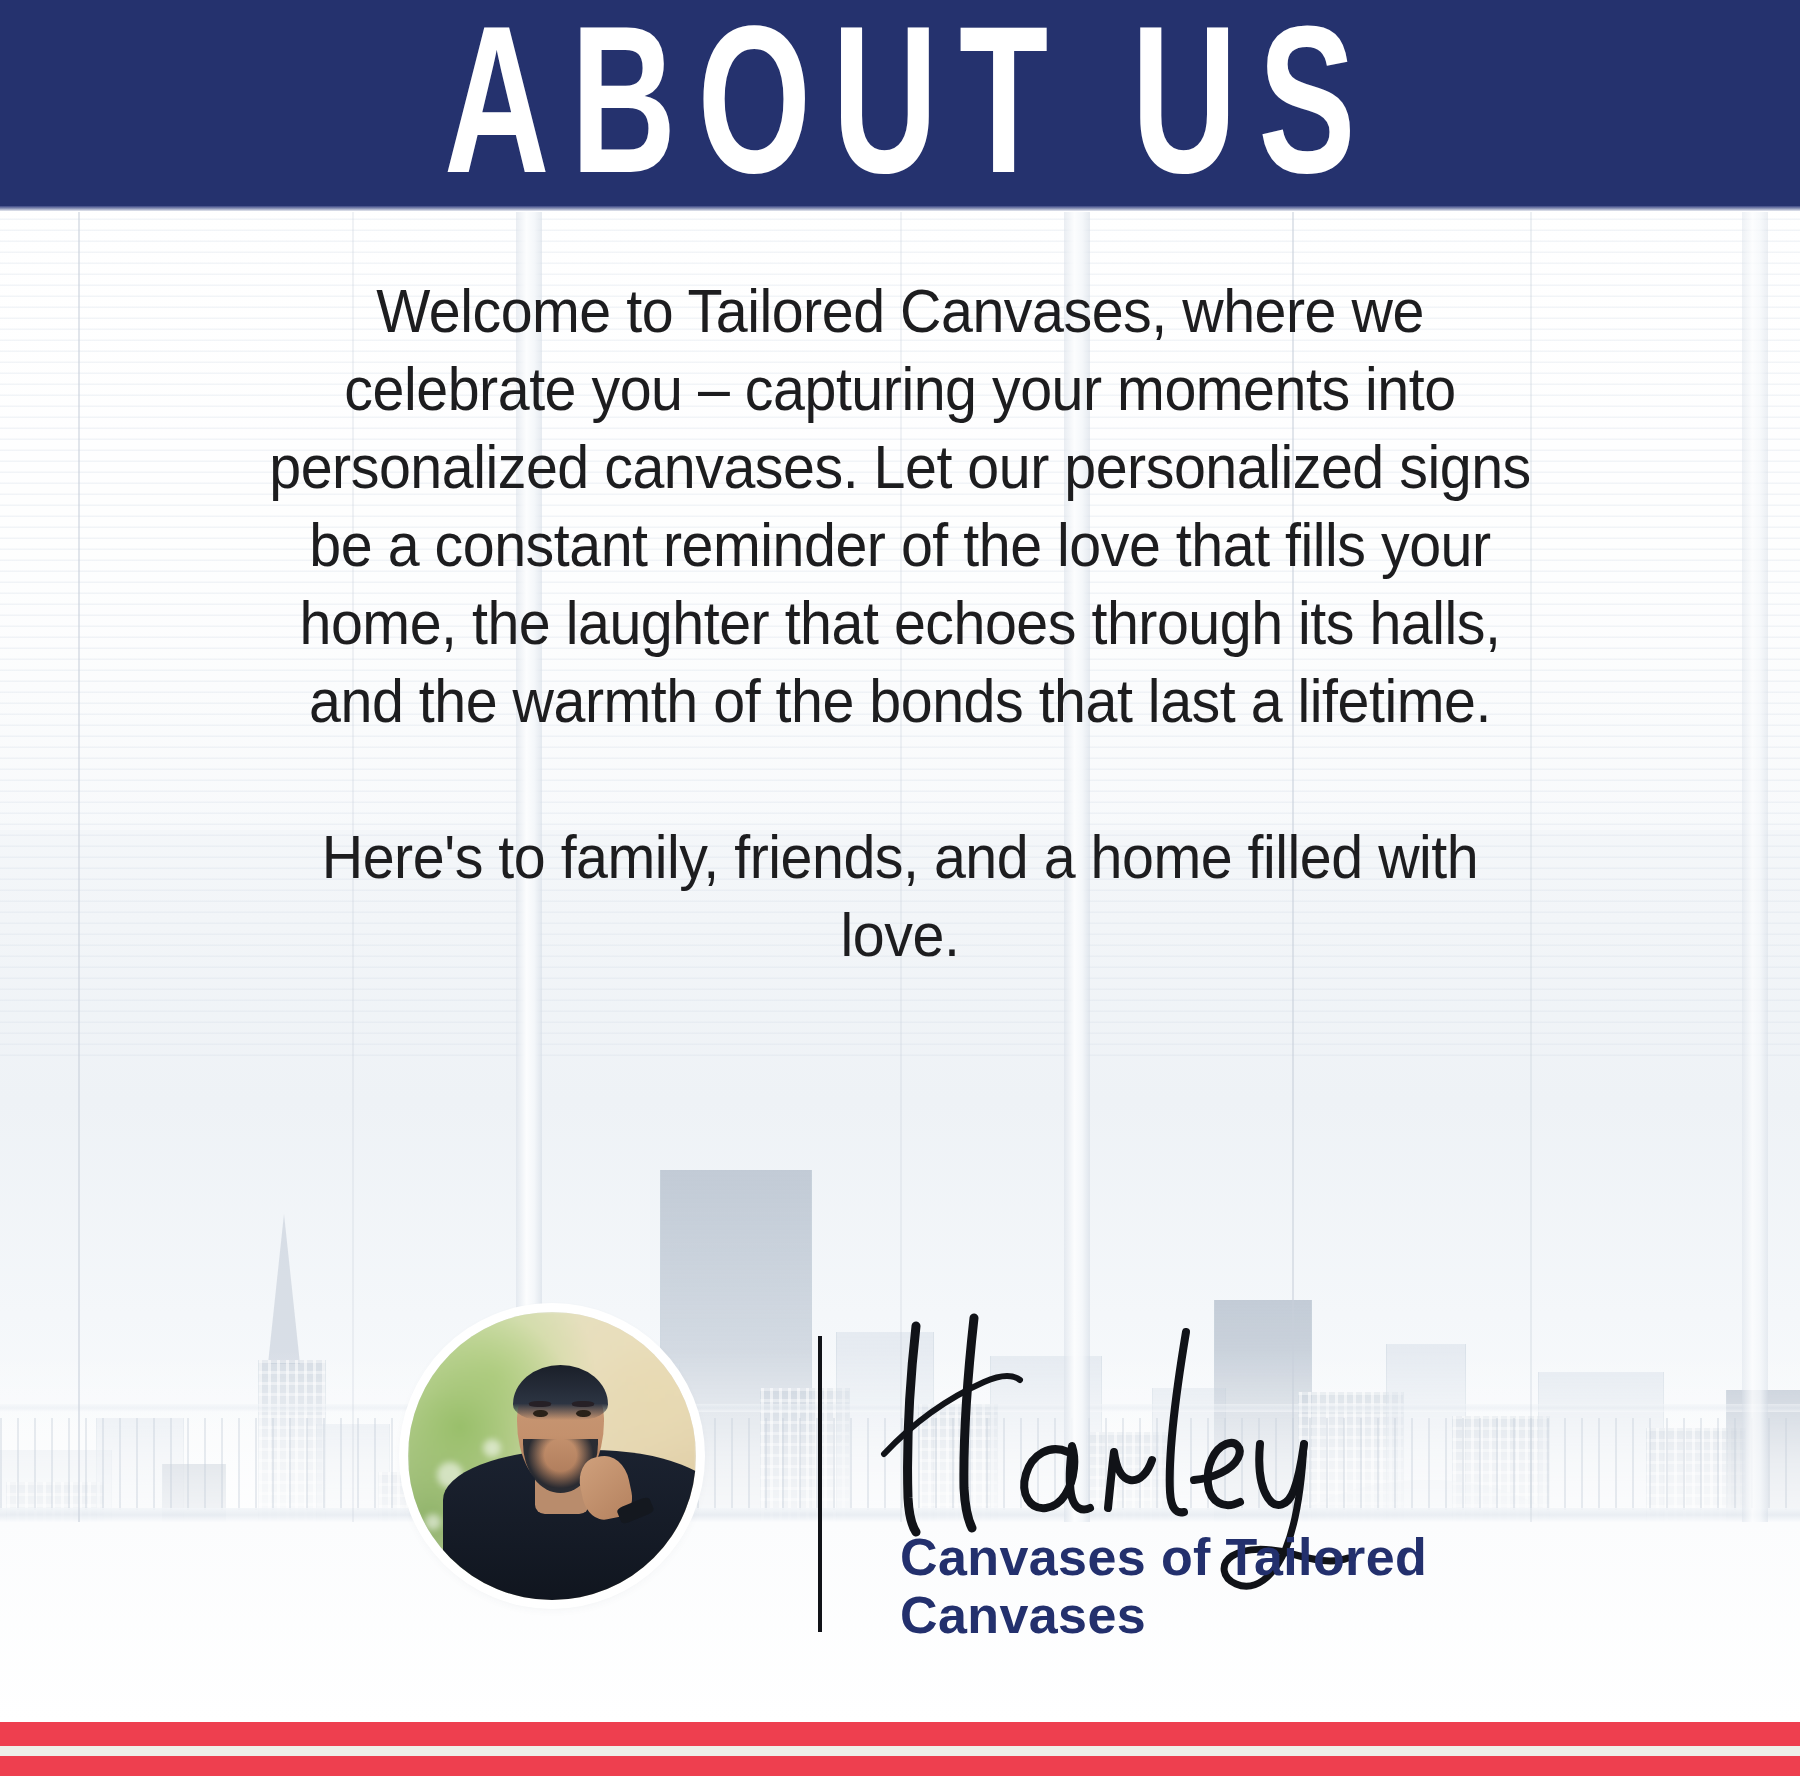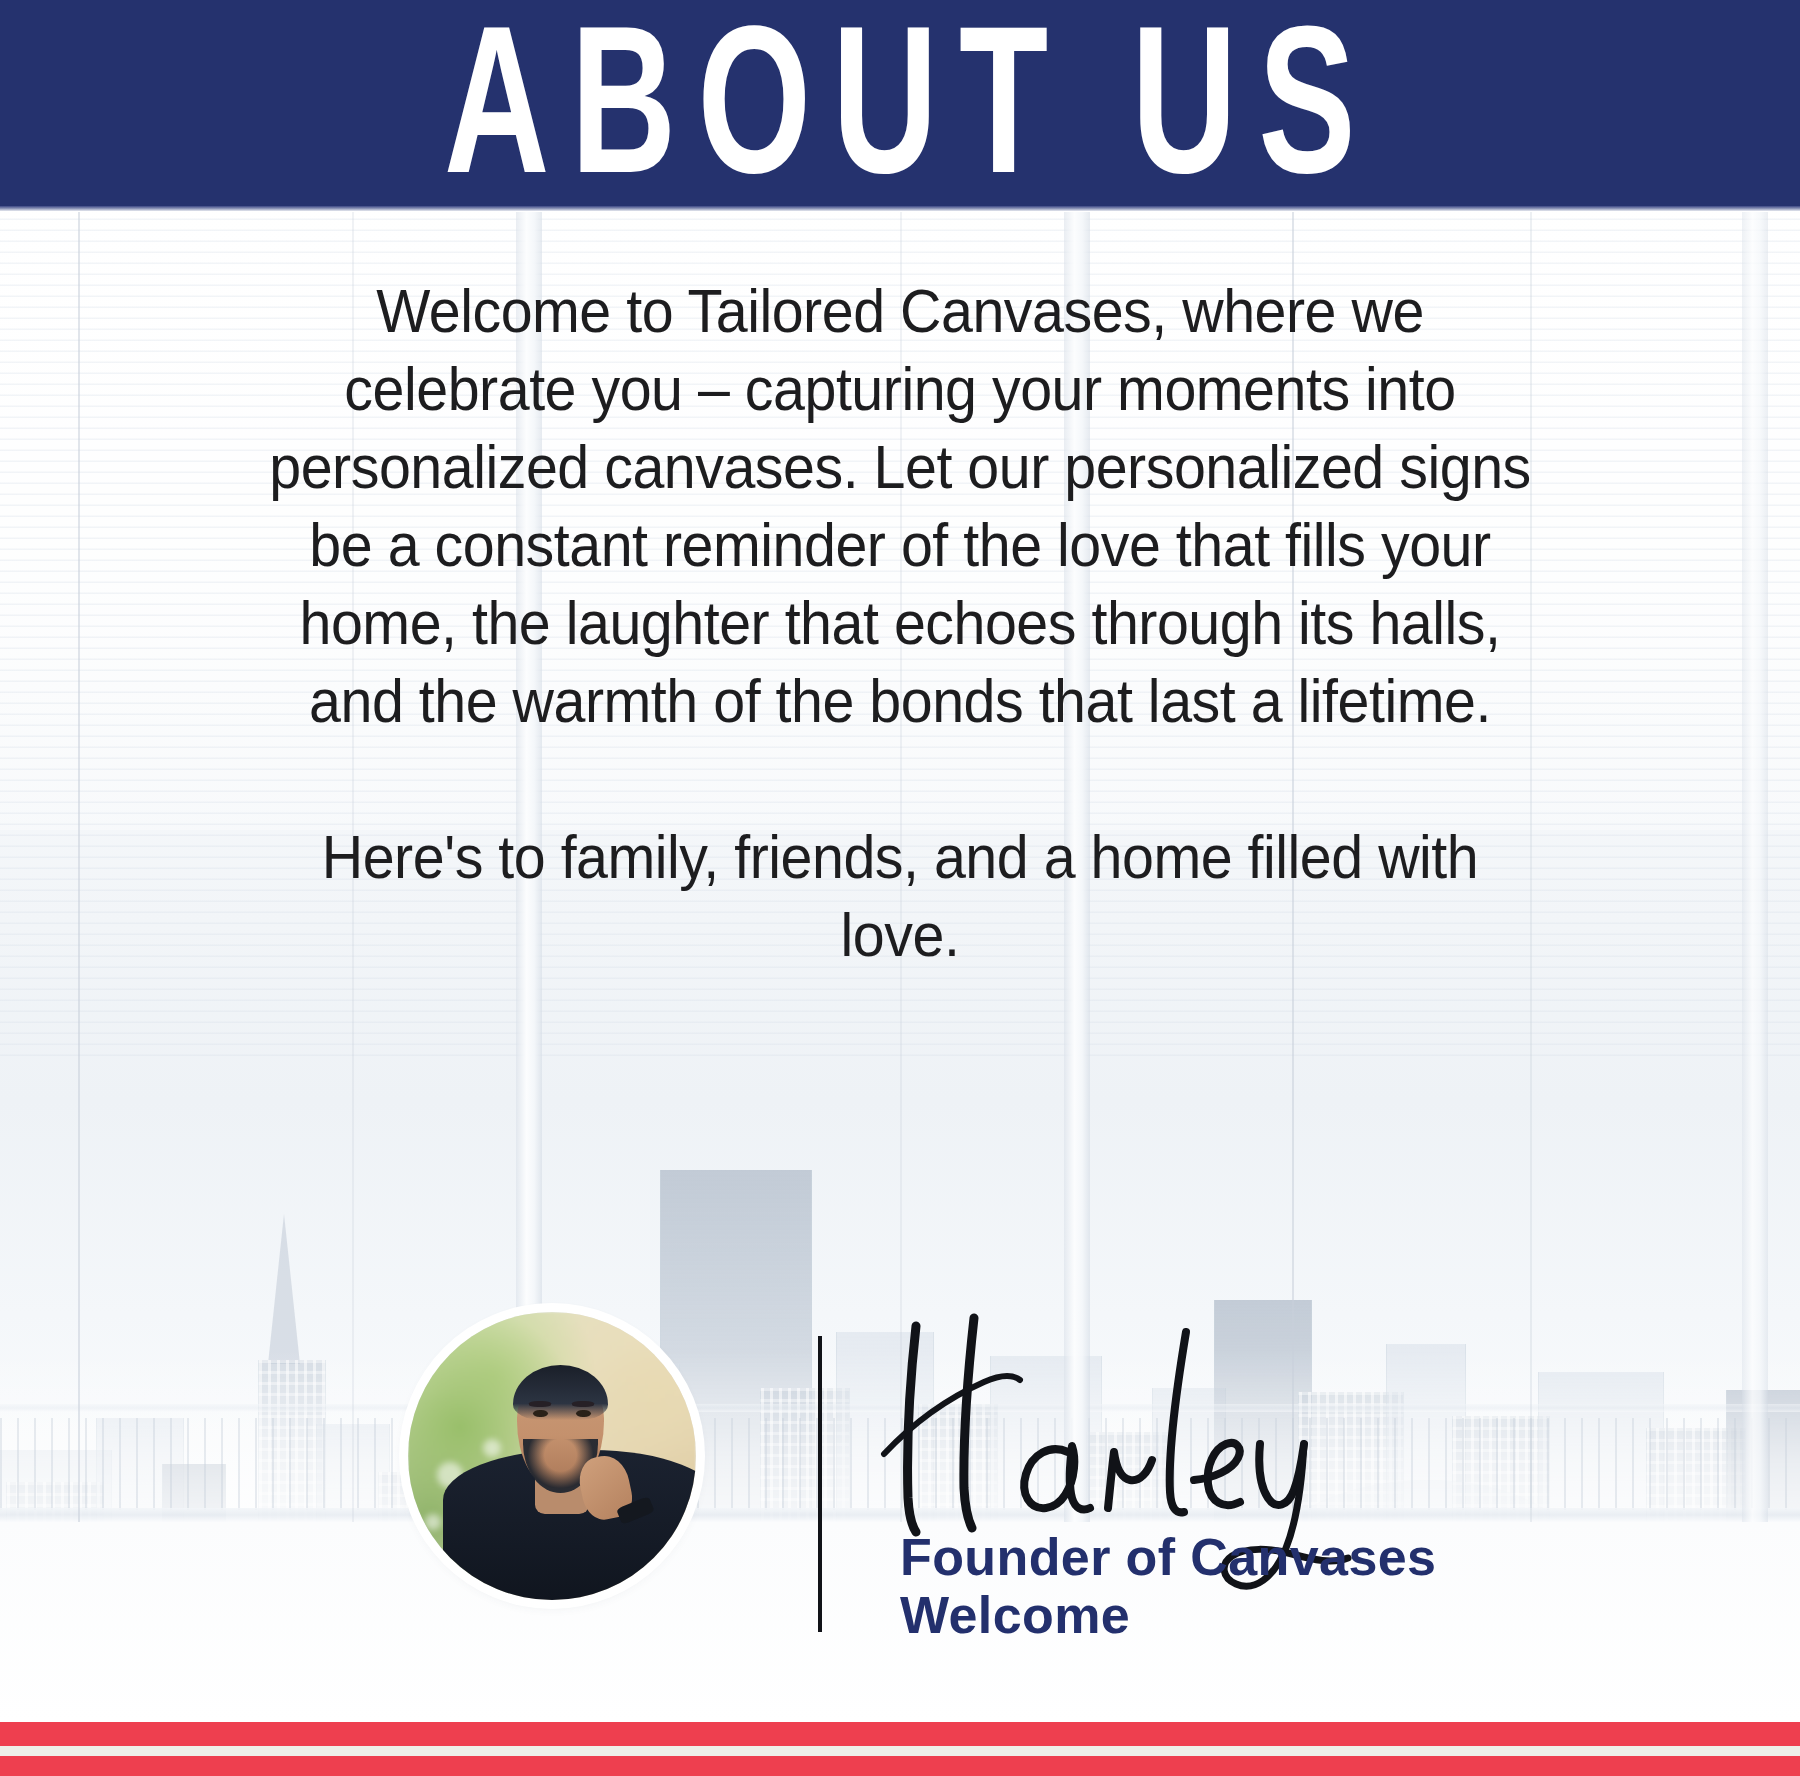--- a/index.html
+++ b/index.html
@@ -411,21 +411,21 @@
                  C 348 200, 362 208, 378 200" stroke-width="8"></path>
 
         <path d="M398 142 C 396 164, 398 184, 406 196 C 414 208, 426 204, 432 188 C 438 172, 440 156, 442 142" stroke-width="8"></path>
         <path d="M442 142 C 440 178, 436 216, 424 246 C 412 276, 392 290, 374 282 C 360 276, 358 262, 370 254
                  C 384 245, 408 246, 430 252 C 452 258, 470 262, 486 256" stroke-width="7"></path>
       </g>
     </svg>
   </div>
 
   <div class="sig-role" style="color: rgb(35, 48, 109);">
-    <div>Founder of Canvases</div>
-    <div>Welcome</div>
+    <div>Canvases of Tailored</div>
+    <div>Canvases</div>
   </div>
 
   <div class="stripe stripe-1" style="background: rgb(238, 63, 79);"></div>
   <div class="stripe stripe-gap" style="background: rgb(238, 239, 233);"></div>
   <div class="stripe stripe-2" style="background: rgb(238, 63, 79);"></div>
 
 </div>
 
 </body></html>

